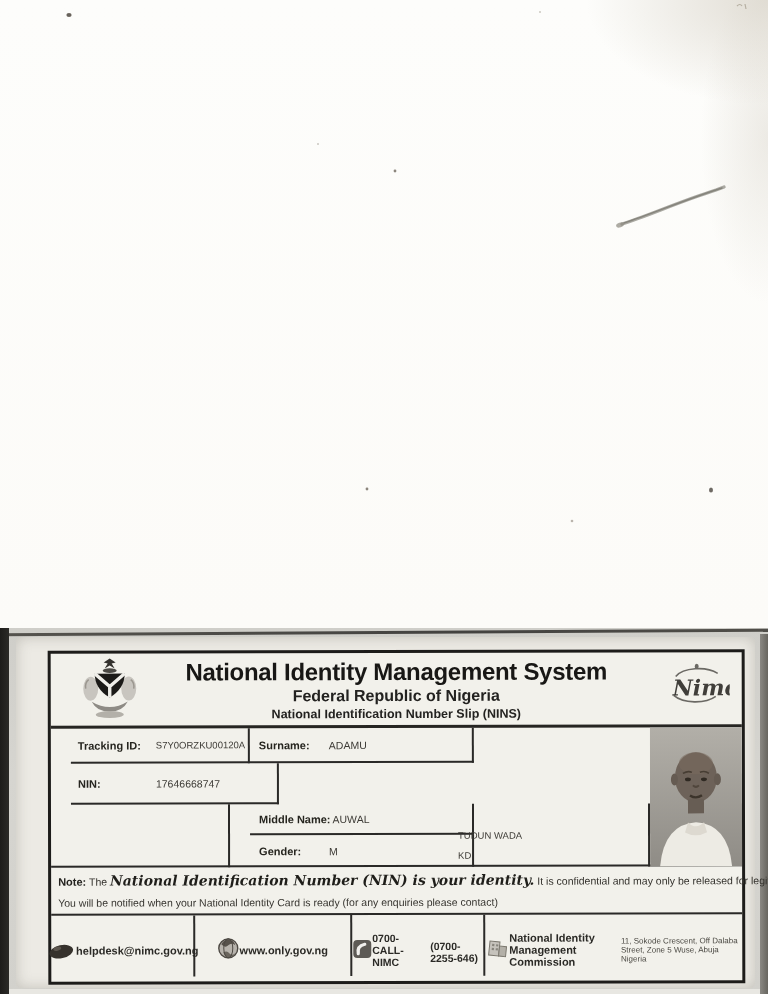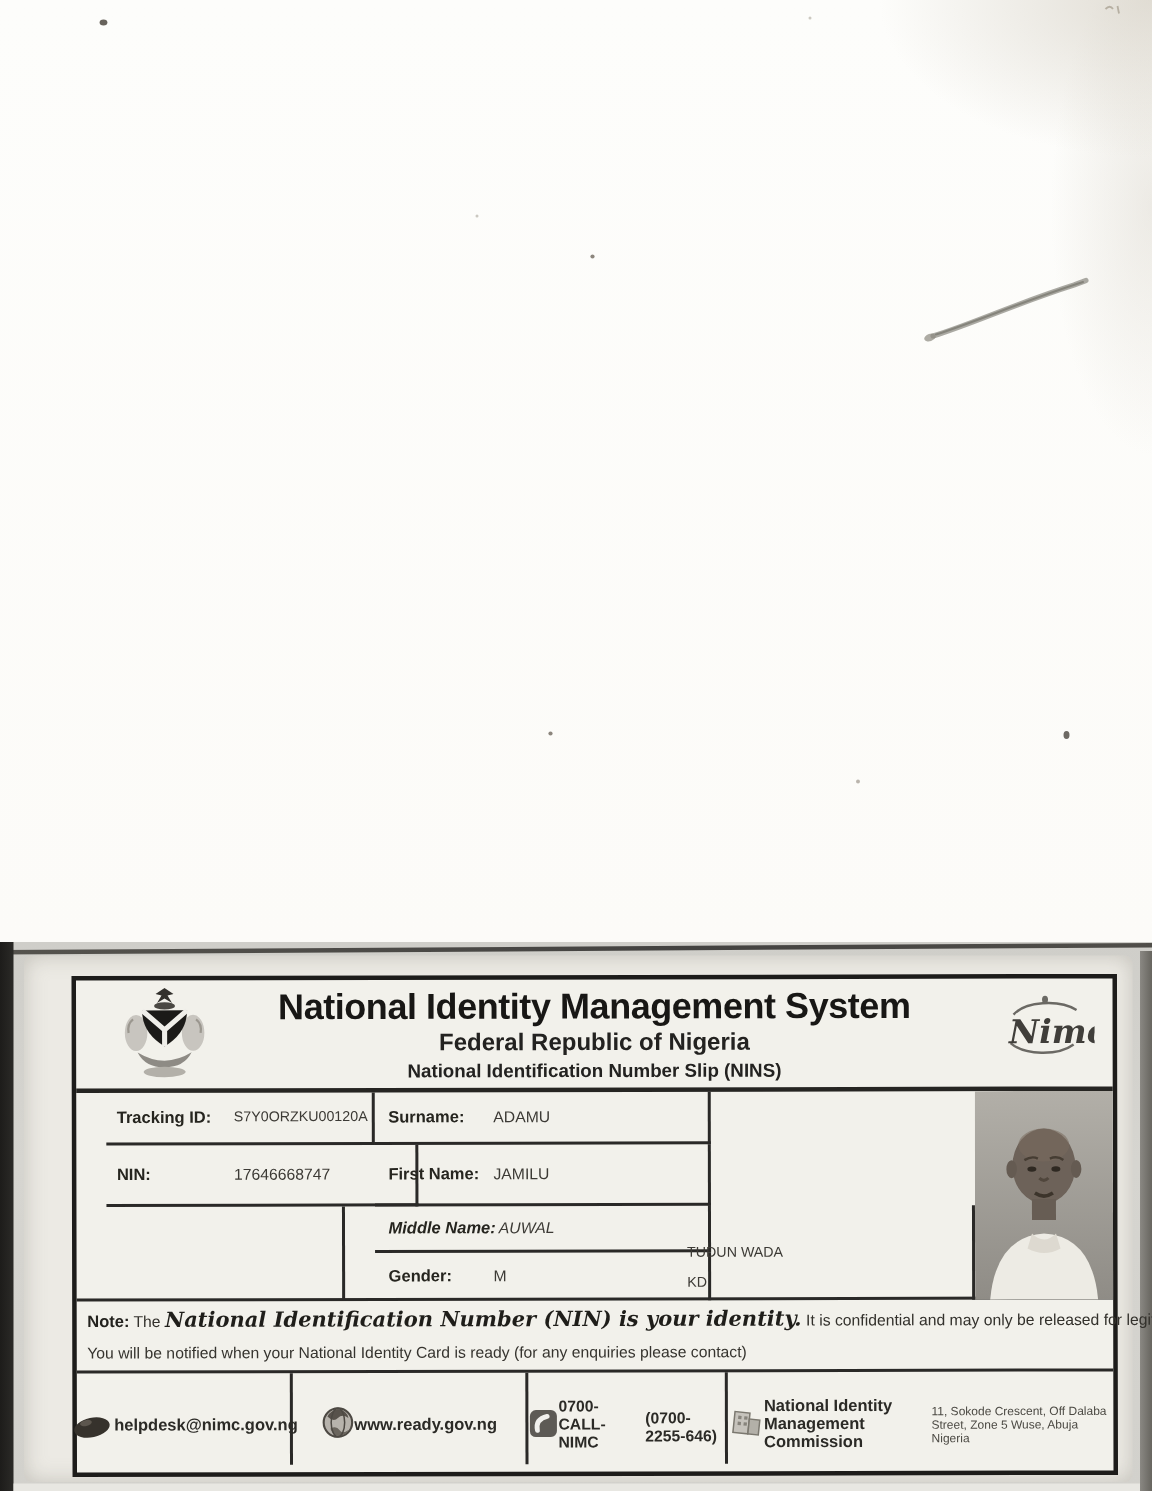--- a/index.html
+++ b/index.html
@@ -121,25 +121,21 @@
       <div class="cell frow br bb" style="left:0; top:35px; width:208px; height:41px;">
         <span class="lab" style="width:78px;">NIN:</span>
         <span class="val">17646668747</span>
       </div>
       <div class="cell br" style="left:0; top:76px; width:179px; height:63px;"></div>
 
       <div class="cell frow br bb" style="left:179px; top:0; width:224px; height:35px; padding-left:9px;">
         <span class="lab" style="width:70px;">Surname:</span>
         <span class="val">ADAMU</span>
       </div>
-      <div class="cell frow br bb" style="left:179px; top:35px; width:224px; height:41px; padding-left:9px;">
-        <span class="lab" style="width:70px;">First Name:</span>
-        <span class="val">JAMILU</span>
-      </div>
-      <div class="cell frow br bb" style="left:179px; top:76px; width:224px; height:31px; padding-left:9px;font-style:italic;">
+      <div class="cell frow br bb" style="left:179px; top:76px; width:224px; height:31px; padding-left:9px;">
         <span class="lab">Middle Name:</span>
         <span class="val" style="margin-left:2px;">AUWAL</span>
       </div>
       <div class="cell frow br" style="left:179px; top:107px; width:224px; height:32px; padding-left:9px;">
         <span class="lab" style="width:70px;">Gender:</span>
         <span class="val">M</span>
       </div>
 
       <div class="cell br" style="left:403px; top:76px; width:196px; height:63px; padding:26px 0 0 4px;">
         <div class="val" style="font-size:9.5px;">TUDUN WADA</div>
@@ -193,21 +189,21 @@
       </div>
       <div class="fcell br" style="width:157px;">
         <div class="icon-box">
           <svg width="22" height="22" viewBox="0 0 22 22">
             <circle cx="11" cy="11" r="9.5" fill="#b7b3ac" stroke="#4d4943" stroke-width="1.4"></circle>
             <path d="M4,7 q4,4 7,1 q3,-3 7,0 q-1,-5 -7,-6 q-5,1 -7,5 z" fill="#57524b"></path>
             <path d="M6,15 q4,-2 6,1 q2,3 6,0 q-2,4 -7,4 q-4,-1 -5,-5 z" fill="#6a655d"></path>
             <ellipse cx="11" cy="11" rx="4.5" ry="9.5" fill="none" stroke="#4d4943" stroke-width="1"></ellipse>
           </svg>
         </div>
-        <div class="ftext">www.ready.gov.ng</div>
+        <div class="ftext">www.only.gov.ng</div>
       </div>
       <div class="fcell br" style="width:133px; padding-top:6px;">
         <div class="icon-box" style="height:20px;">
           <svg width="20" height="20" viewBox="0 0 20 20">
             <rect x="1" y="1" width="18" height="18" rx="4" fill="#5d5a55"></rect>
             <path d="M6,14.5 Q4.5,7 12.5,5.2" fill="none" stroke="#f0efec" stroke-width="3.2" stroke-linecap="round"></path>
           </svg>
         </div>
         <div class="ftext2">0700-CALL-NIMC</div>
         <div class="ftext2" style="margin-top:7px;">(0700-2255-646)</div>

